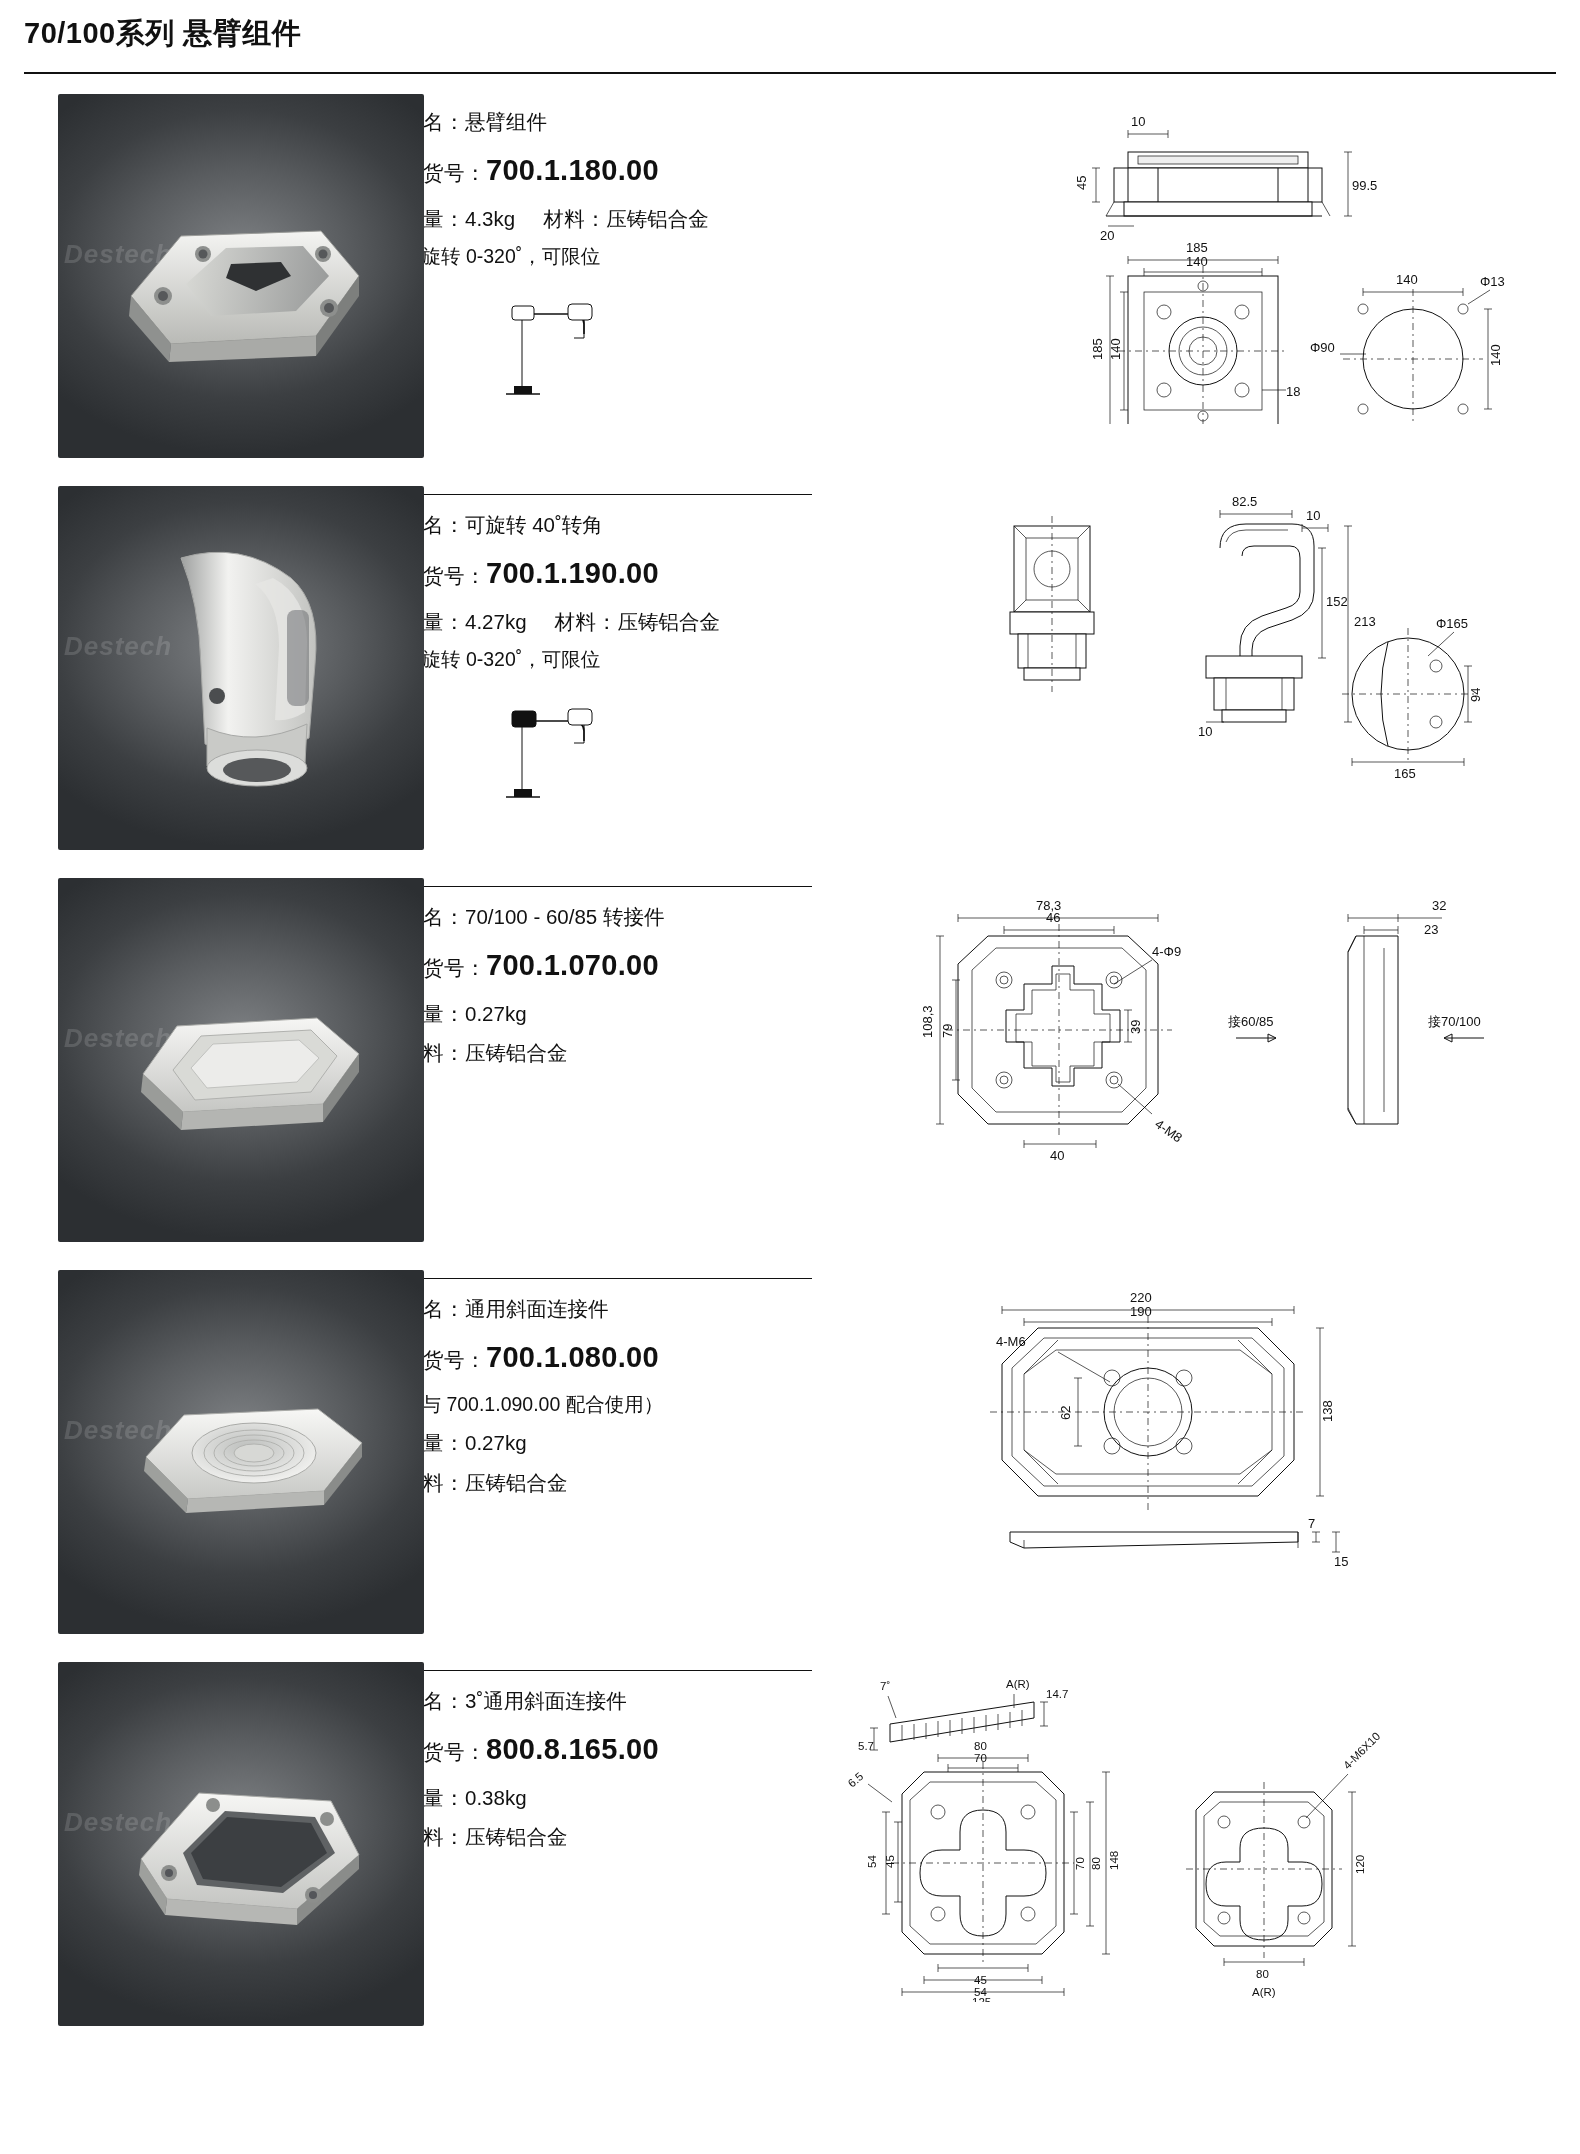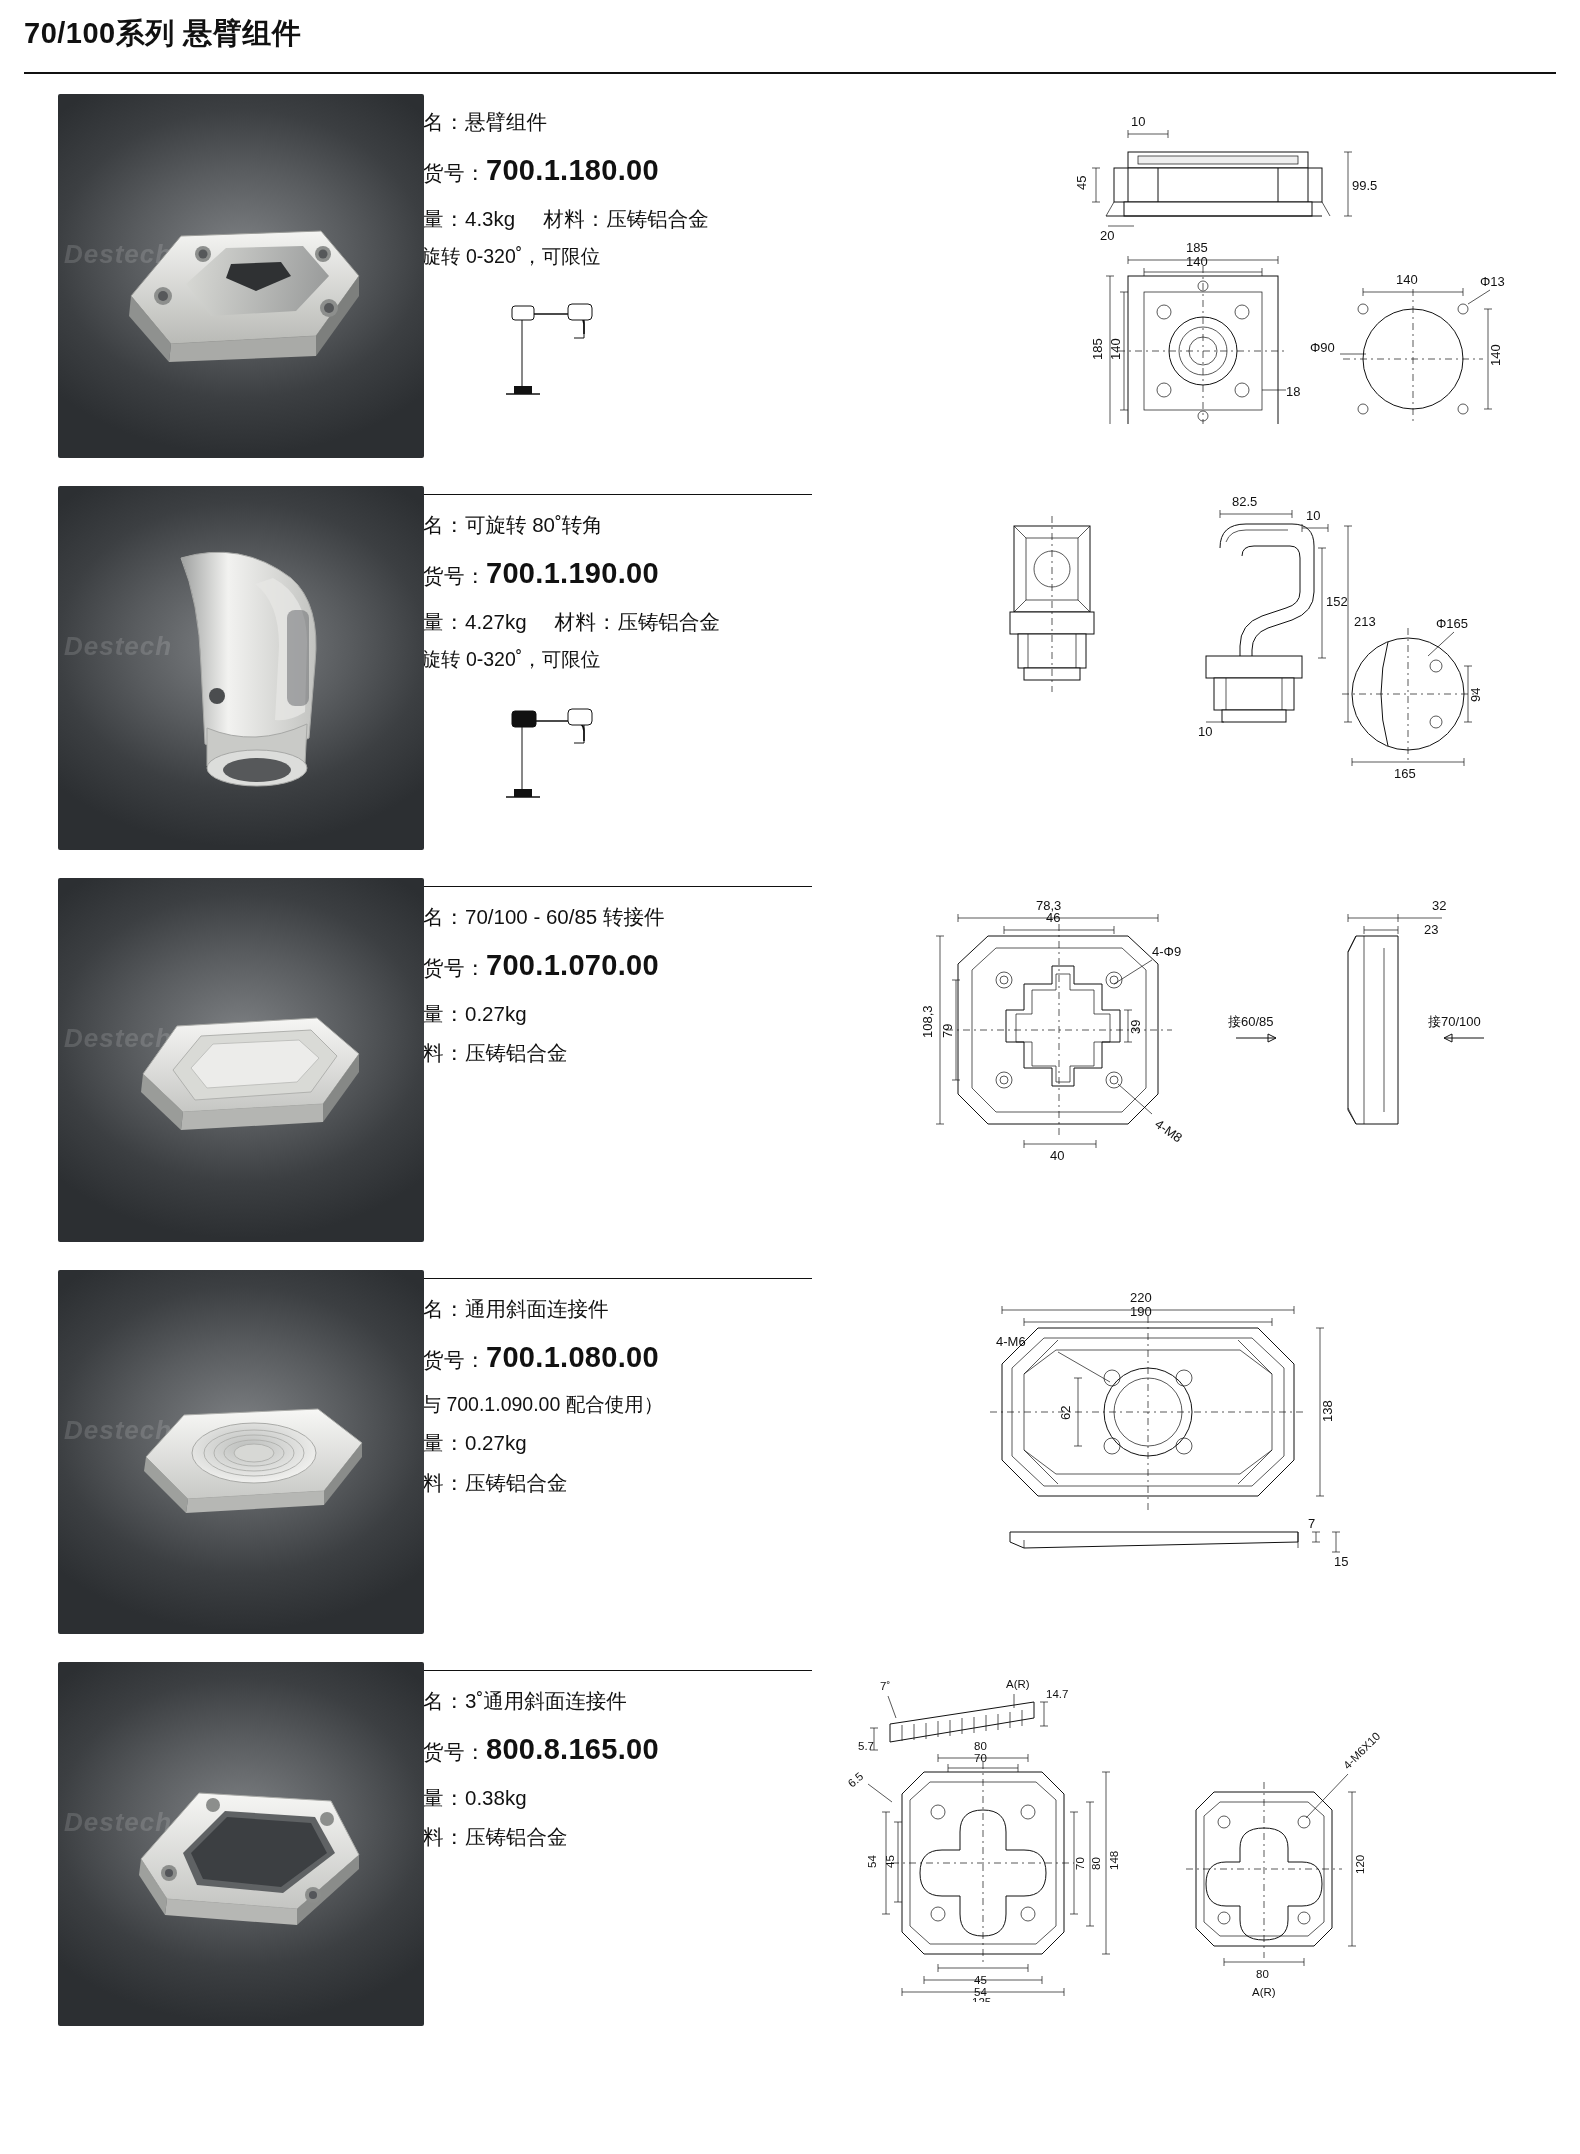--- a/index.html
+++ b/index.html
@@ -280,21 +280,21 @@
               <rect x="176" y="92" width="22" height="96" rx="8" fill="#6e7072" opacity=".55"></rect>
               <circle cx="106" cy="178" r="8" fill="#4b4d4f"></circle>
             </svg>
           </div>
         </div>
       </div>
 
       <div class="text-cell">
         <div class="sep"></div>
         <div class="spec-line">
-          <span class="lbl">品名：</span><span>可旋转 80˚转角</span>
+          <span class="lbl">品名：</span><span>可旋转 40˚转角</span>
         </div>
         <div class="spec-line">
           <span class="lbl">订货号：</span><span class="code">700.1.190.00</span>
         </div>
         <div class="spec-line">
           <span class="lbl">重量：</span><span>4.27kg</span><span class="gap"></span><span class="lbl">材料：</span><span>压铸铝合金</span>
         </div>
         <div class="spec-line note">可旋转 0-320˚，可限位</div>
         <div class="mini-arm">
           <svg width="120" height="120" viewBox="0 0 120 120">

